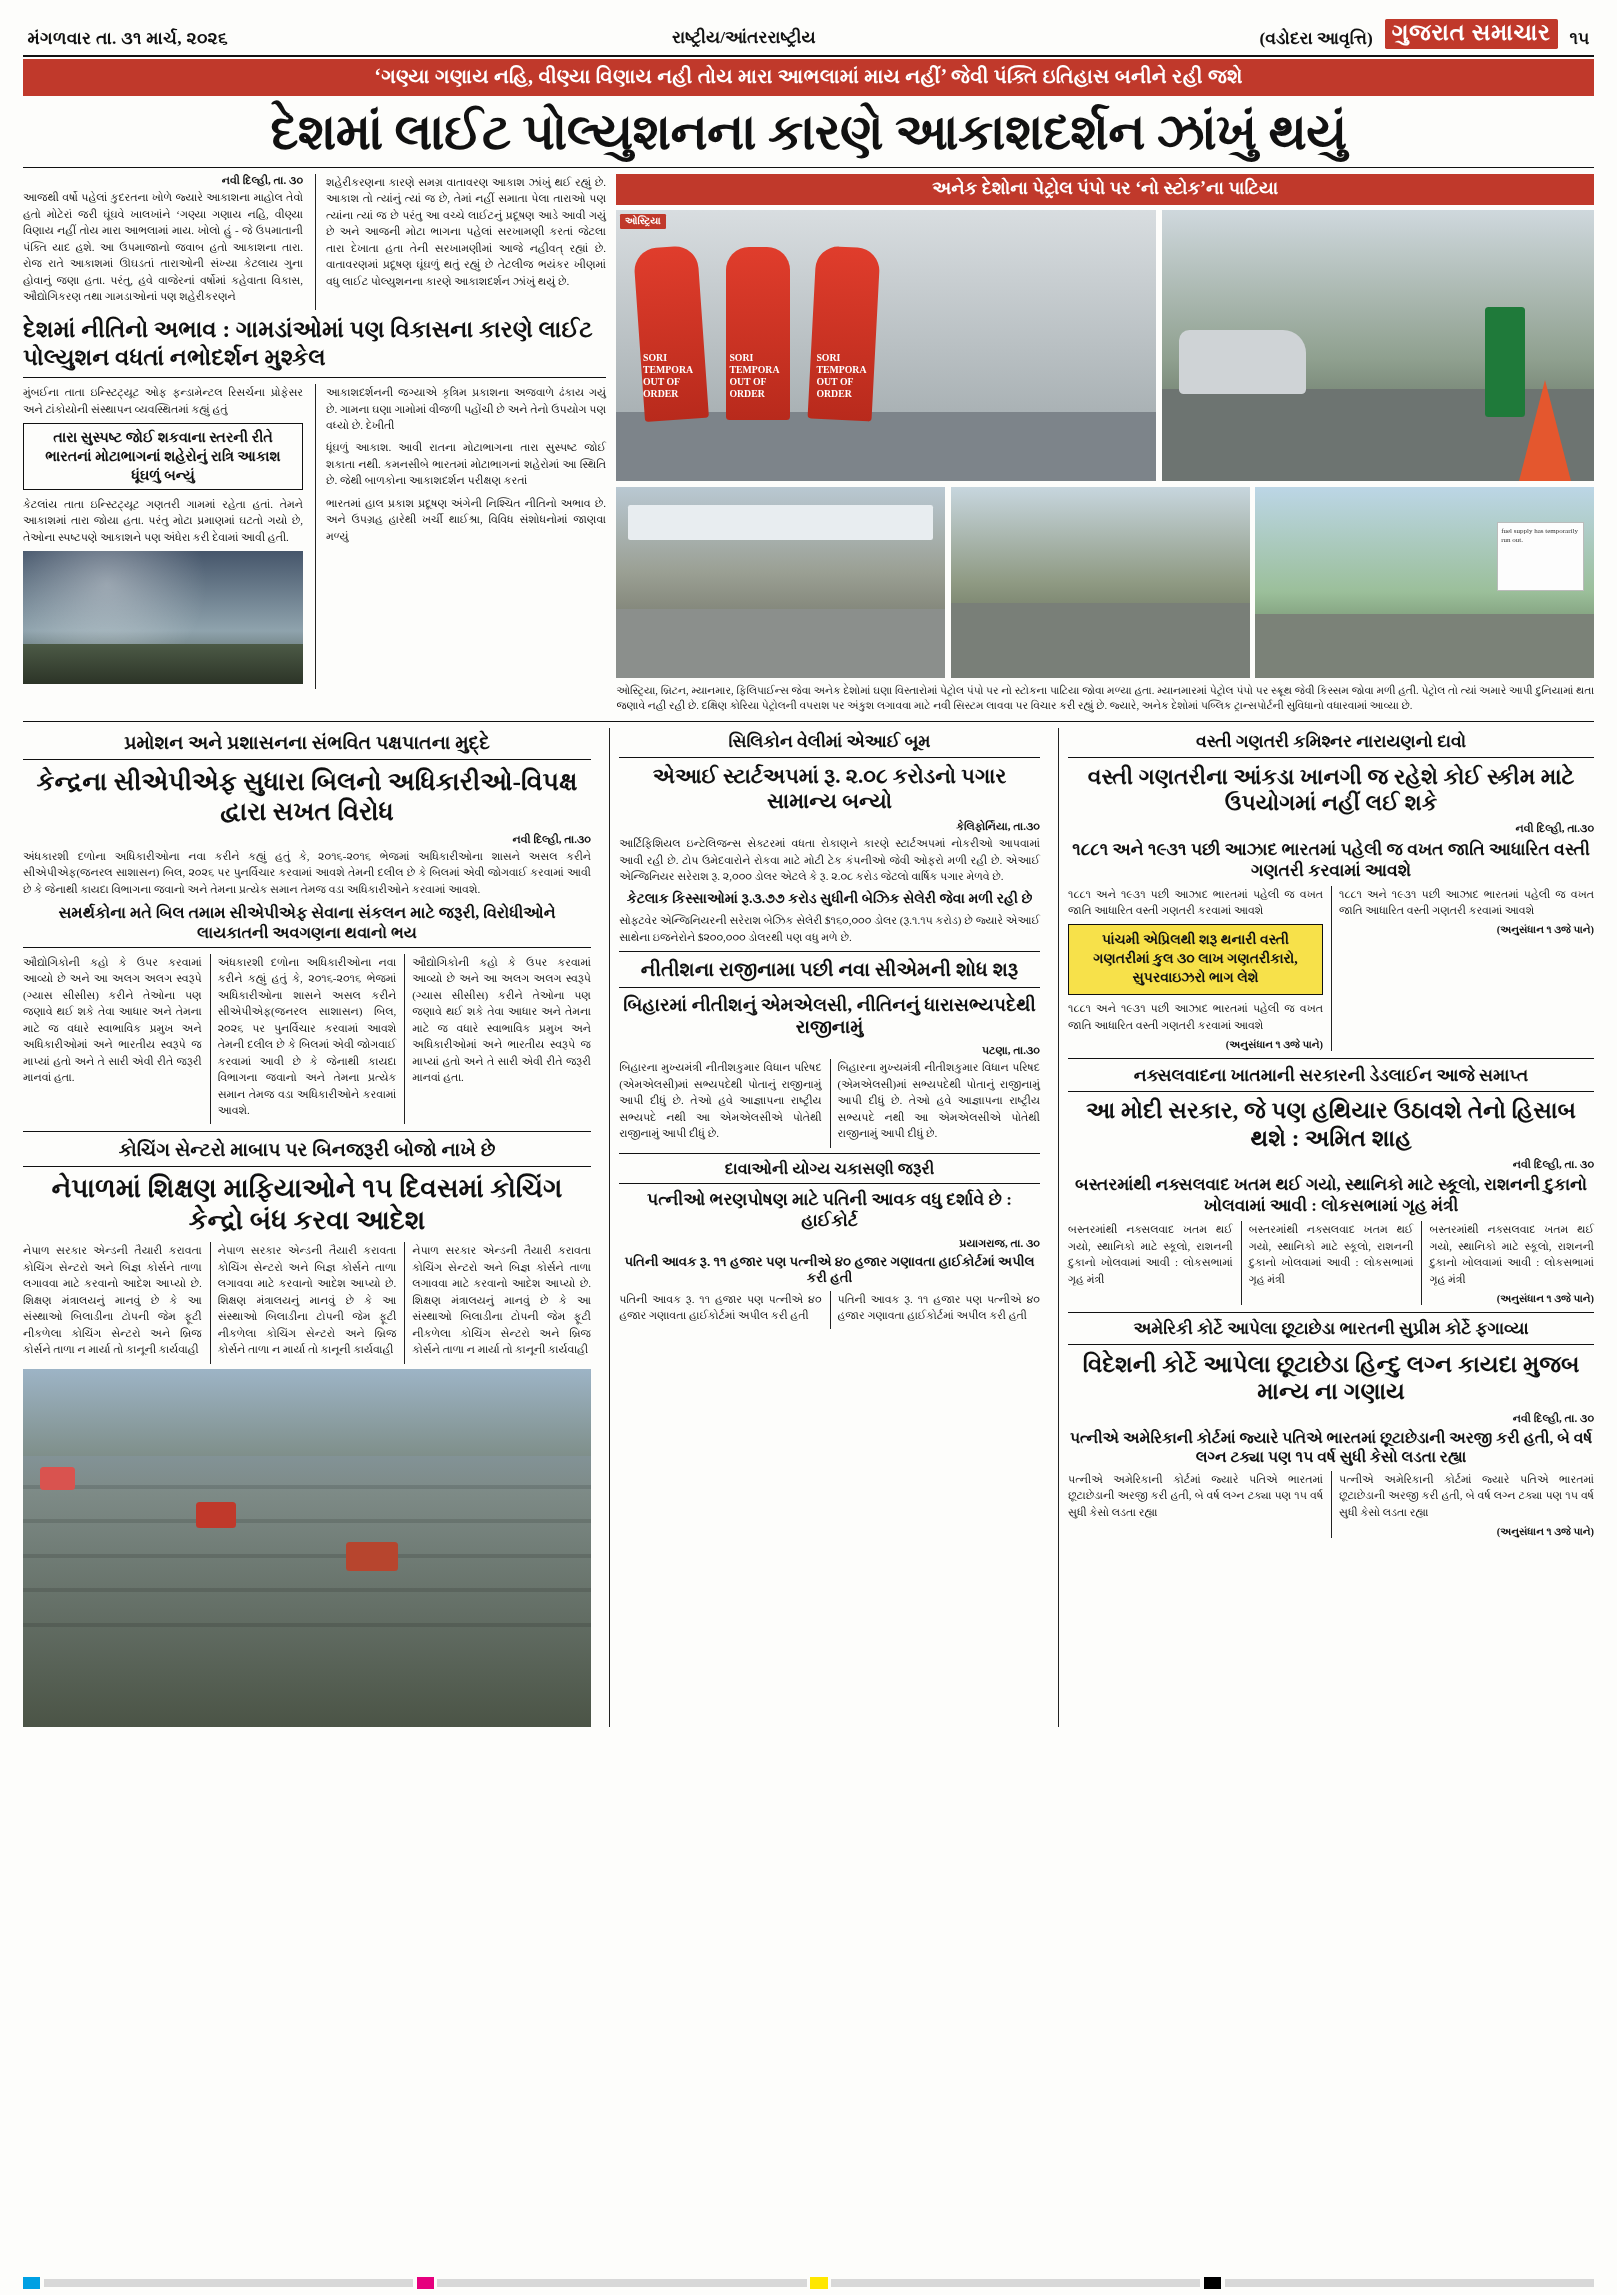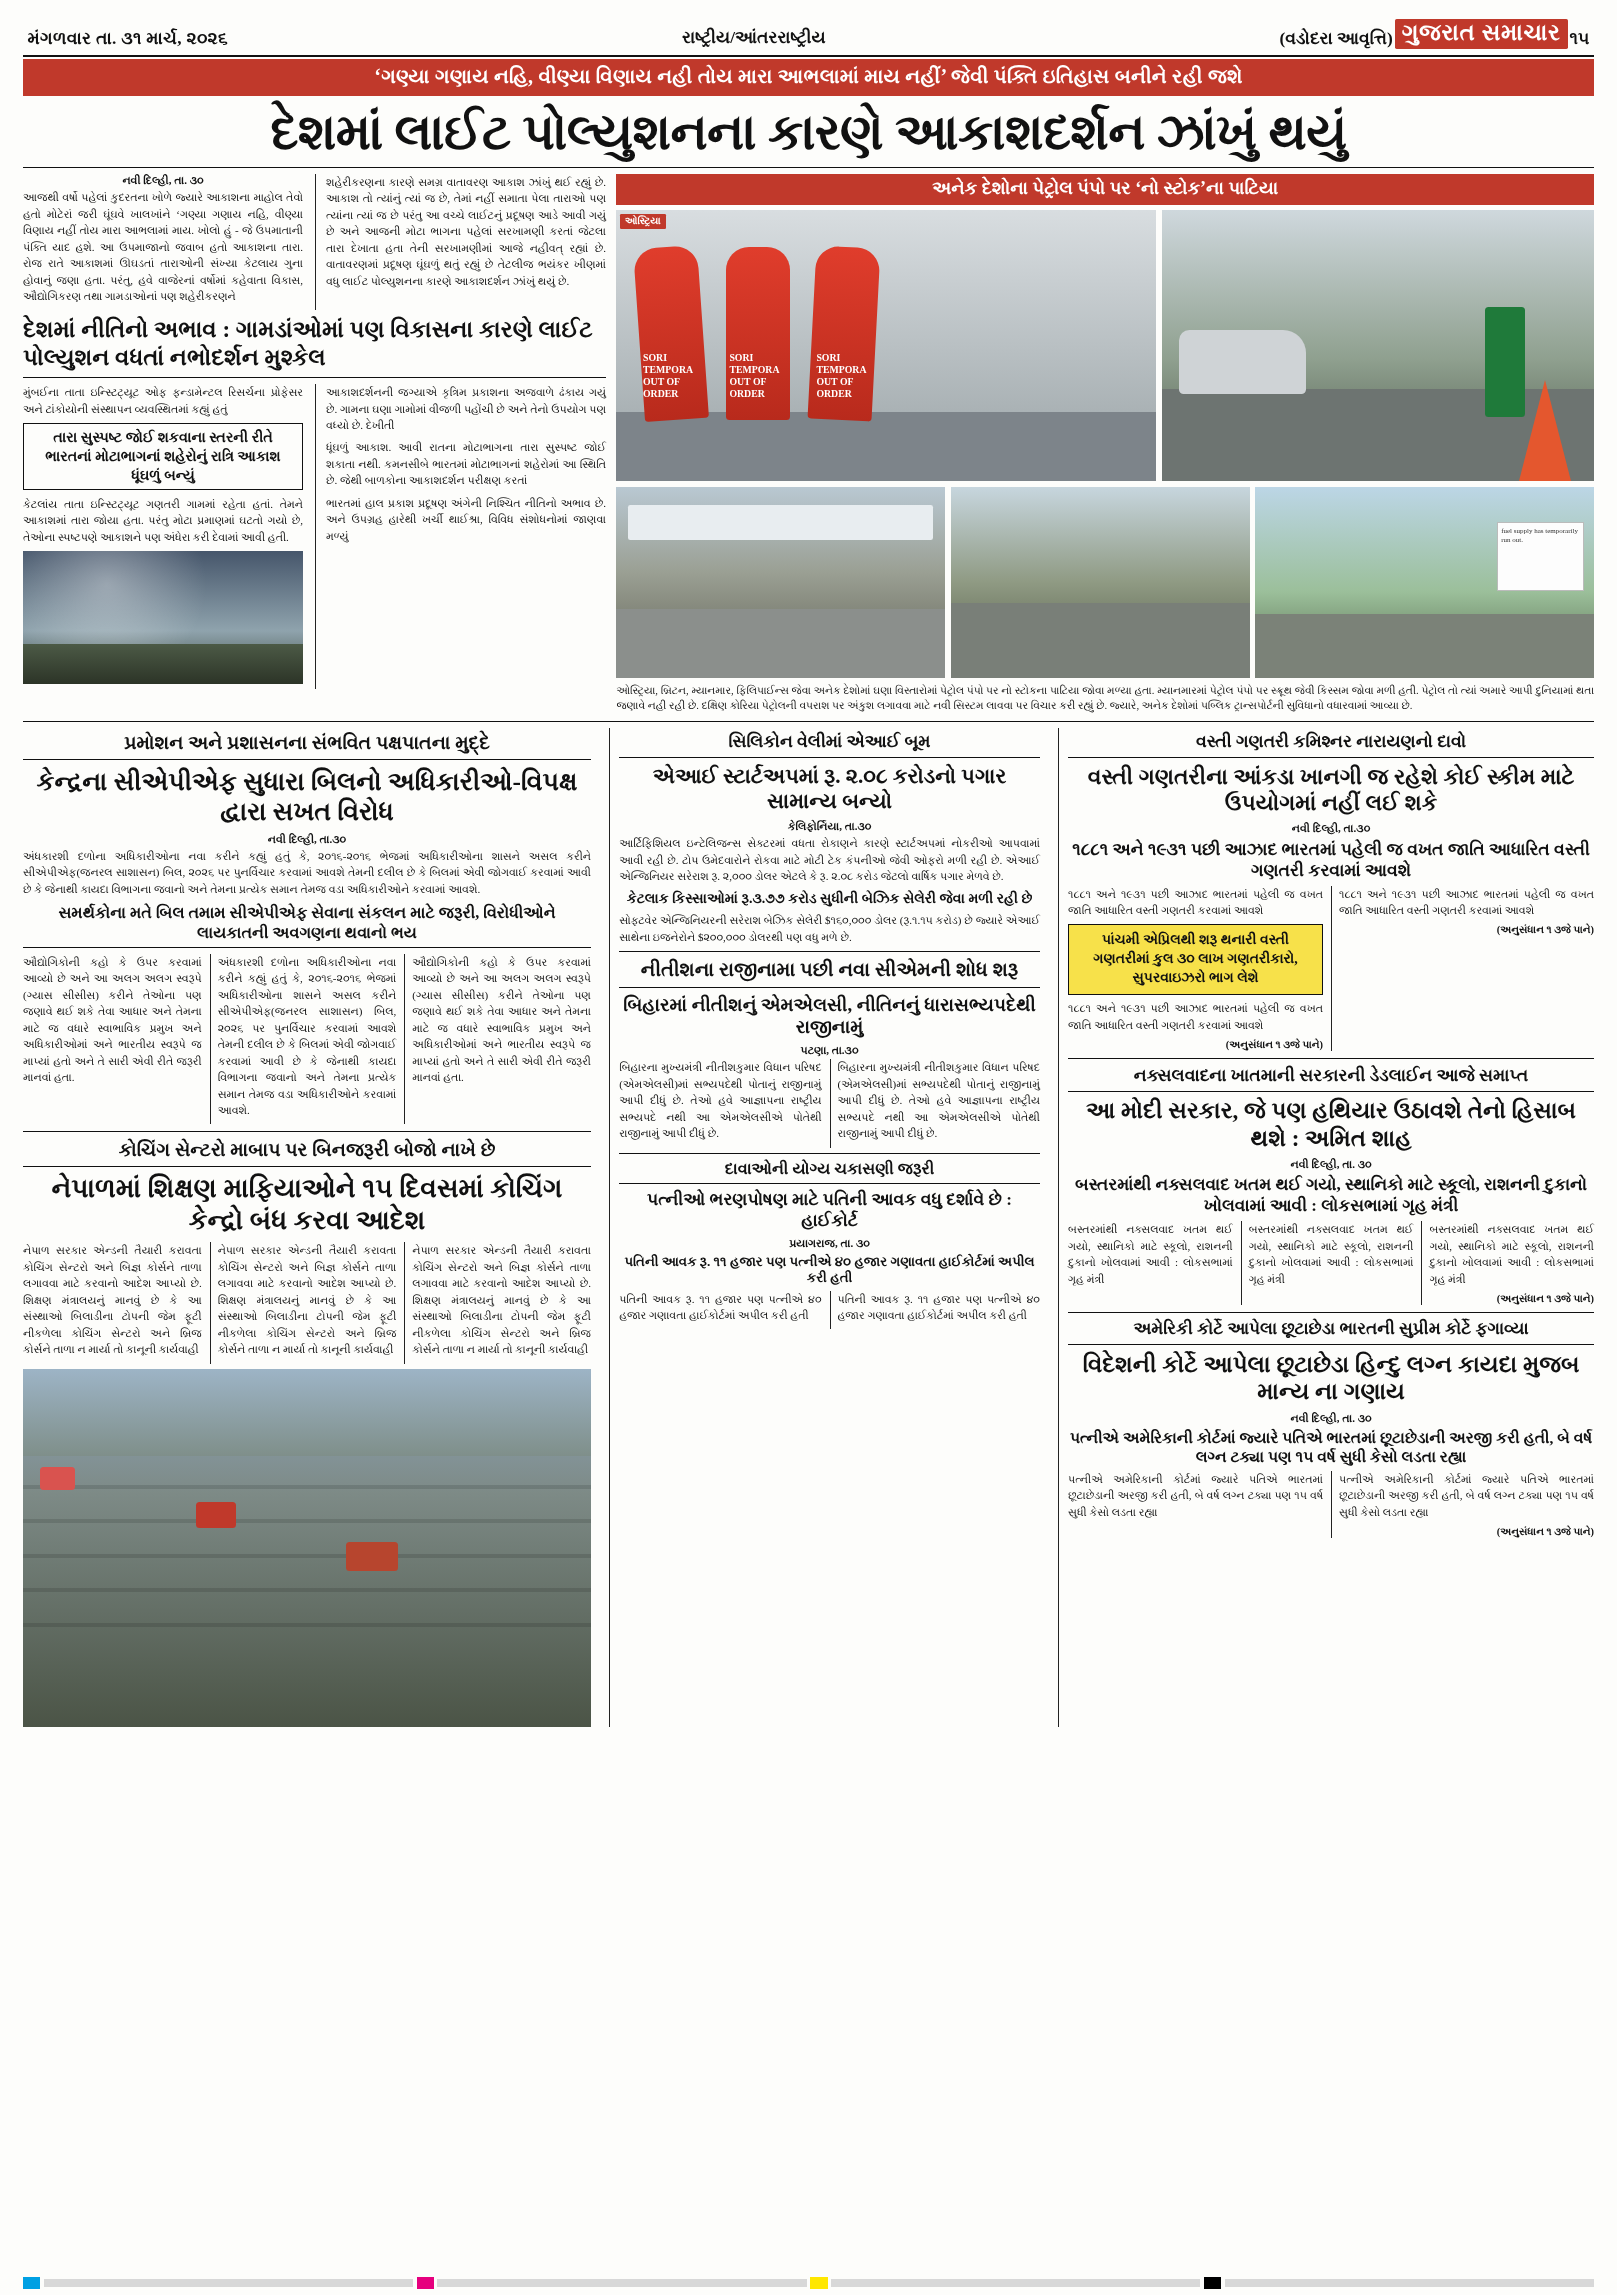--- a/index.html
+++ b/index.html
@@ -23,21 +23,21 @@
 
   
   .masthead {
     display: flex;
     align-items: flex-end;
     justify-content: space-between;
     padding: 3.5px 4.6px 5.8px 4.6px;
   }
   .mast-date { font-size: 17.3px; font-weight: bold; letter-spacing: 0.3px; }
   .mast-center { font-size: 17.3px; font-weight: bold; text-align:center; flex:1; padding-bottom:1.2px;}
-  .mast-right { font-size: 17.3px; font-weight: bold; display:flex; align-items:flex-end; gap:2px;justify-content:flex-end;}
+  .mast-right { font-size: 17.3px; font-weight: bold; display:flex; align-items:flex-end; gap:12px;justify-content:flex-end;}
   .mast-logo {
     font-size: 23px; font-weight: bold; color:#fff; background:#c0392b;
     padding: 1.2px 7px 3.5px 7px; border-radius: 1.7px; letter-spacing: 0.6px;
   }
   .rule-thick { border-top: 2.9px solid #111; margin: 0 0 2.3px 0; }
   .rule-thin { border-top: 1.2px solid #111; margin: 0 0 5.8px 0; }
 
   
   .strap {
     background:#c0392b; color:#fff; text-align:center;
@@ -62,21 +62,21 @@
     text-align: justify;
     margin: 0 0 5.8px 0;
     text-justify: inter-word;
   }
   .subhead {
     font-size: 23px; font-weight: bold; line-height:1.2; margin: 5.8px 0 5.8px 0;
   }
   .subhead-sm {
     font-size: 19px; font-weight: bold; line-height:1.22; margin: 3.5px 0 4.6px 0;
   }
-  .dateline { font-size: 11px; font-weight:bold; text-align:center; margin:0 0 2.3px 0;}
+  .dateline { font-size: 11px; font-weight:bold; text-align:right; margin:0 0 2.3px 0;}
   .boxed {
     border: 1.7px solid #111; padding: 4.6px 5.8px; font-size: 14.4px; font-weight:bold;
     line-height:1.3; margin: 4.6px 0 5.8px 0; text-align:center;
   }
 
   
   .photo { position: relative; overflow: hidden; background:#cfd6d8; }
   .cap {
     position:absolute; top:3.5px; font-size:9.8px; font-weight:bold; color:#fff;
     background:#c0392b; padding:1.2px 5.2px 1.7px 5.2px; border-radius:1.2px;

